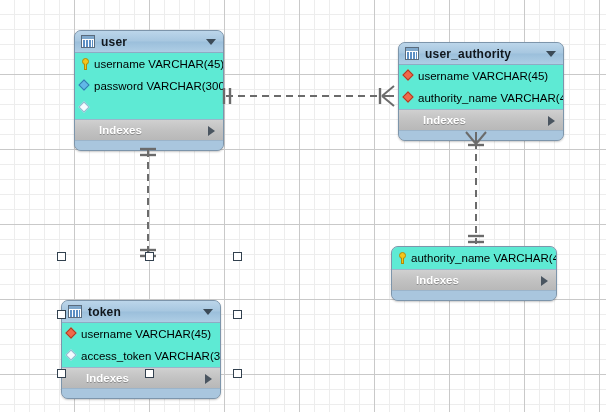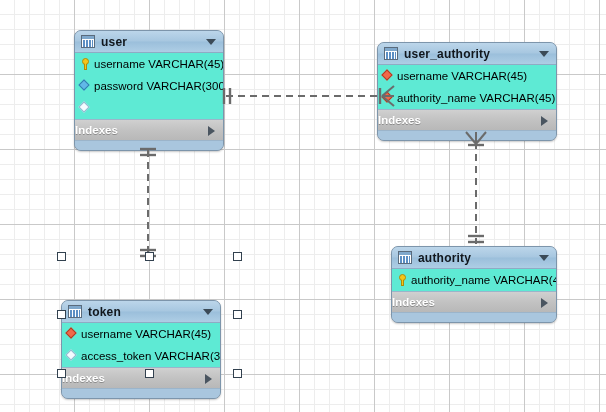--- a/index.html
+++ b/index.html
@@ -157,21 +157,21 @@
   }
   .glyph.dia-blue::before   { background: #61b8e8; border: 1px solid #2e7fae; }
   .glyph.dia-hollow::before { background: #f4fbff; border: 1px solid #8fb8cf; }
   .glyph.dia-red::before    { background: #f0694a; border: 1px solid #b03a22; }
 
   .tbl-indexes {
     position: relative;
     height: 20px;
     display: flex;
     align-items: center;
-    padding-left: 0;
+    padding-left: 24px;
     background: linear-gradient(to bottom, #d0d0d0 0%, #c2c2c2 50%, #b8b8b8 100%);
     border-bottom: 1px solid #9bb4ca;
   }
   .idx-text {
     font-size: 11.5px;
     font-weight: bold;
     color: #ffffff;
     text-shadow: 0 1px 0 rgba(90,90,90,0.5);
   }
   .caret-right {
@@ -267,21 +267,21 @@
         <span class="glyph dia dia-hollow"></span>
       </div>
     </div>
     <div class="tbl-indexes">
       <span class="idx-text">Indexes</span>
       <span class="caret-right"></span>
     </div>
     <div class="tbl-foot"></div>
   </div>
 
-  <div class="table-fig" style="left:377px; top:42px; width:180px;">
+  <div class="table-fig" style="left:398px; top:42px; width:166px;">
     <div class="tbl-title">
       <span class="tbl-icon"></span>
       <span class="tbl-title-text">user_authority</span>
       <span class="caret-down"></span>
     </div>
     <div class="tbl-cols">
       <div class="col-row">
         <span class="glyph dia dia-red"></span>
         <span class="col-text">username VARCHAR(45)</span>
       </div>
@@ -323,25 +323,20 @@
   <div class="sel-handle" style="left:57px;  top:252px;"></div>
   <div class="sel-handle" style="left:145px; top:252px;"></div>
   <div class="sel-handle" style="left:233px; top:252px;"></div>
   <div class="sel-handle" style="left:57px;  top:310px;"></div>
   <div class="sel-handle" style="left:233px; top:310px;"></div>
   <div class="sel-handle" style="left:57px;  top:369px;"></div>
   <div class="sel-handle" style="left:145px; top:369px;"></div>
   <div class="sel-handle" style="left:233px; top:369px;"></div>
 
   <div class="table-fig" style="left:391px; top:246px; width:166px;">
-    <div class="tbl-title">
-      <span class="tbl-icon"></span>
-      <span class="tbl-title-text">authority</span>
-      <span class="caret-down"></span>
-    </div>
     <div class="tbl-cols">
       <div class="col-row">
         <span class="glyph key"></span>
         <span class="col-text">authority_name VARCHAR(45)</span>
       </div>
     </div>
     <div class="tbl-indexes">
       <span class="idx-text">Indexes</span>
       <span class="caret-right"></span>
     </div>

